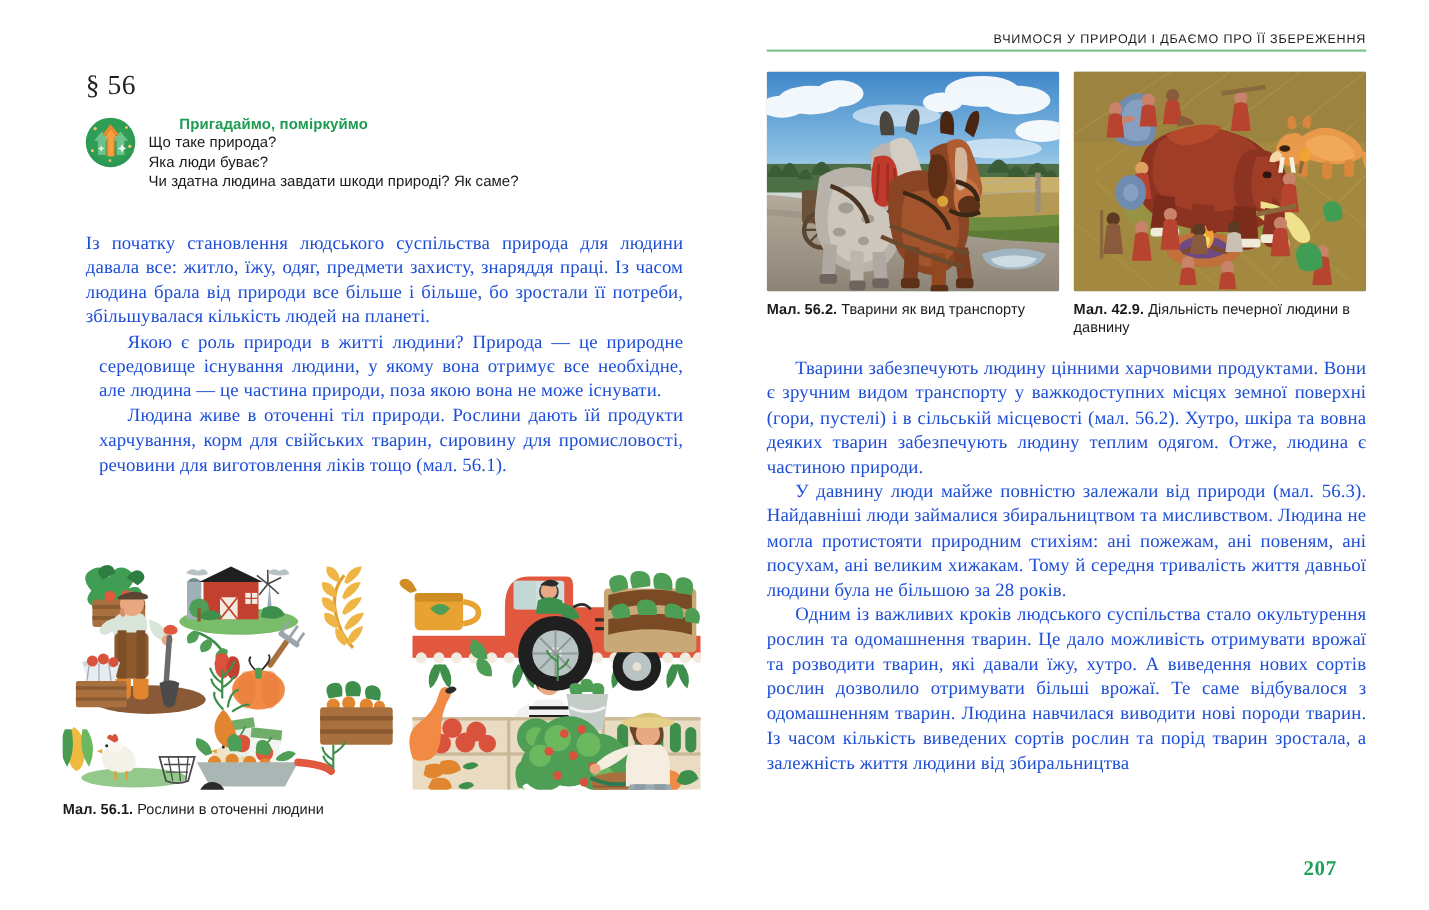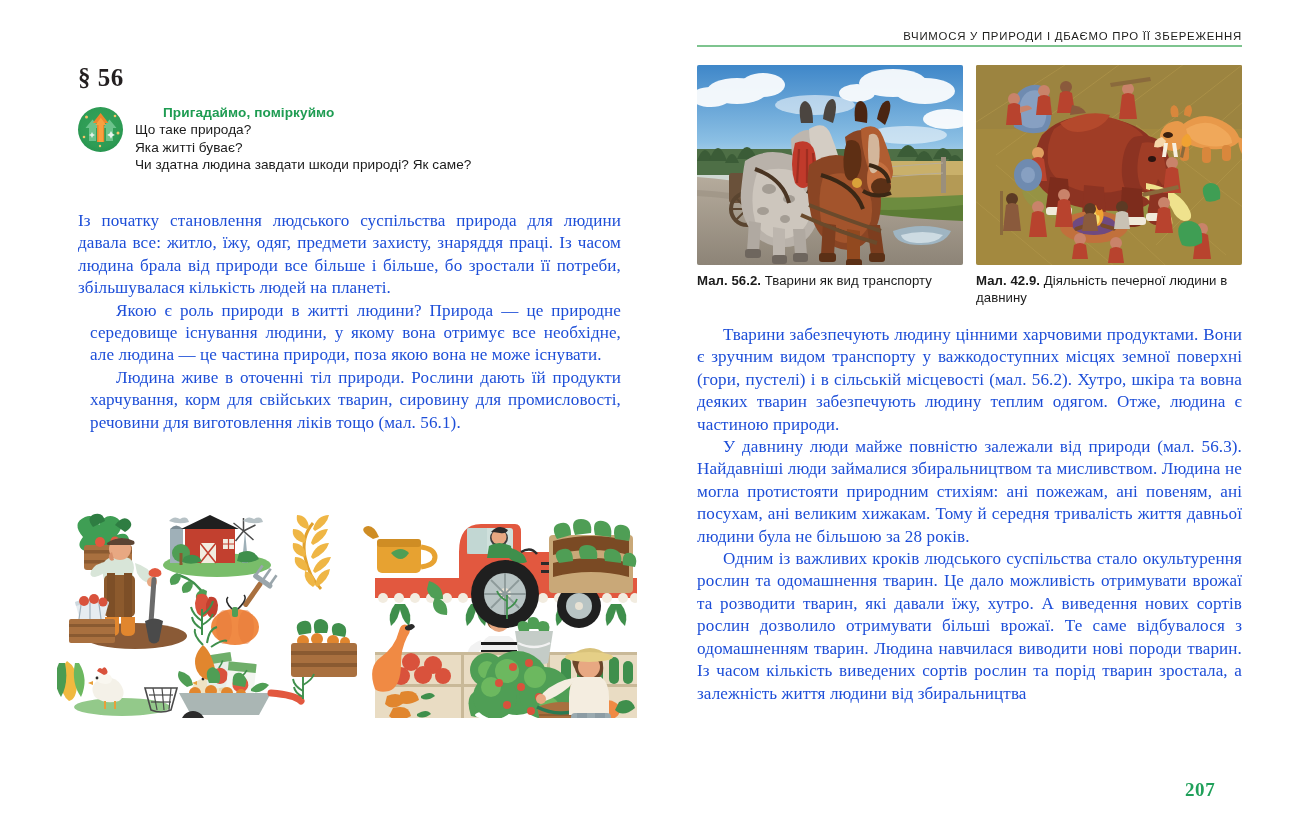--- a/index.html
+++ b/index.html
@@ -16,21 +16,21 @@
     line-height:22.4px;
     text-align:justify;
     color:#1d4ed8;
     margin:0;
     letter-spacing:0.1px;
   }
   .body-par.indent { text-indent:26px; }
 
   .sec-head { position:absolute; left:78px; top:64px; width:560px;
               display:flex; align-items:baseline; gap:11px; white-space:nowrap; }
-  .sec-num { font-family:"Liberation Serif", serif; font-weight:bold;
+  .sec-num { font-family:"Liberation Serif", serif; font-weight:normal;
              font-size:25px; color:#231f20; letter-spacing:.5px; }
   .sec-title { font-family:"Liberation Serif", serif; font-weight:bold;
                font-size:25.5px; color:#1e9c52; letter-spacing:1.1px; }
 
   
   .recall { position:absolute; left:78px; top:104px; width:545px; }
   .recall-icon { position:absolute; left:0; top:3px; width:45px; height:45px; }
   .recall-body { margin-left:57px; }
   .recall-title { font-size:13.6px; font-weight:bold; color:#1e9c52;
                   line-height:17px; letter-spacing:.1px;padding-left:28px; }
@@ -99,21 +99,21 @@
           <circle cx="6" cy="30" r="1.3" fill="#f6c56a"></circle>
           <circle cx="22" cy="39" r="1.2" fill="#f6c56a"></circle>
           <path d="M33 24 l1.3 2.6 l2.6 1.3 l-2.6 1.3 l-1.3 2.6 l-1.3-2.6 l-2.6-1.3 l2.6-1.3z" fill="#ffffff" opacity=".85"></path>
           <path d="M14 25 l1 2 l2 1 l-2 1 l-1 2 l-1-2 l-2-1 l2-1z" fill="#ffffff" opacity=".8"></path>
         </g>
       </svg>
     </span>
     <div class="recall-body">
       <div class="recall-title">Пригадаймо, поміркуймо</div>
       <div class="recall-q">Що таке природа?</div>
-      <div class="recall-q">Яка житті буває?</div>
+      <div class="recall-q">Яка люди буває?</div>
       <div class="recall-q">Чи здатна людина завдати шкоди природі? Як саме?</div>
     </div>
   </div>
 
   <div class="paras">
     <p class="body-par">Із початку становлення людського суспільства природа для людини давала все: житло, їжу, одяг, предмети захисту, знаряддя праці. Із часом людина брала від природи все більше і більше, бо зростали її потреби, збільшувалася кількість людей на планеті.</p>
     <p class="body-par indent">Якою є роль природи в житті людини? Природа — це природне середовище існування людини, у якому вона отримує все необхідне, але людина — це частина природи, поза якою вона не може існувати.</p>
     <p class="body-par indent">Людина живе в оточенні тіл природи. Рослини дають їй продукти харчування, корм для свійських тварин, сировину для промисловості, речовини для виготовлення ліків тощо (мал. 56.1).</p>
   </div>
 
@@ -594,20 +594,24 @@
           <rect x="-2" y="68" width="40" height="42" rx="4" fill="#9aaab0"></rect>
           <rect x="4" y="68" width="10" height="42" fill="#8c9ca4"></rect>
           <rect x="22" y="68" width="10" height="42" fill="#8c9ca4"></rect>
           <path d="M-2 110 l0 14 q0 6 9 6 q9 0 9-6 l0-14z" fill="#e7a231"></path>
           <path d="M20 110 l0 14 q0 6 9 6 q9 0 9-6 l0-14z" fill="#e7a231"></path>
         </g>
       </g>
     </svg>
   </div>
 
+  <div class="fig1-cap cap">
+    <b>Мал. 56.1.</b>
+    <span>Рослини в оточенні людини</span>
+  </div>
 
   <div class="pnum pnum-left">206</div>
 
   <div class="run-head">ВЧИМОСЯ У ПРИРОДИ І ДБАЄМО ПРО ЇЇ ЗБЕРЕЖЕННЯ</div>
   <div class="run-rule"></div>
 
   <div class="photos">
 
     <div class="photo">
       <svg viewBox="0 0 266 200" preserveAspectRatio="none">

